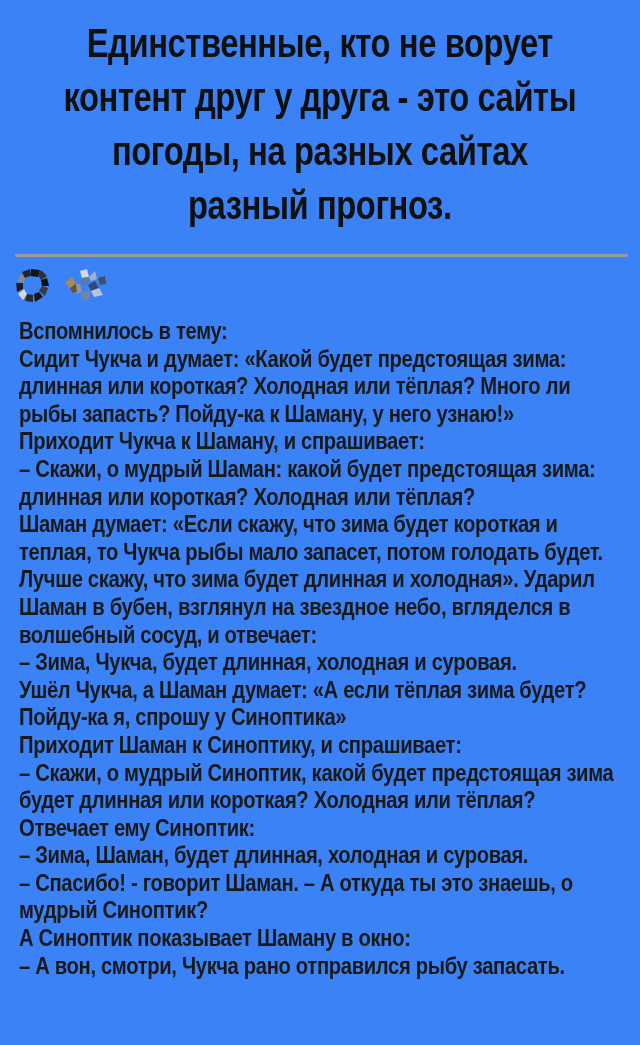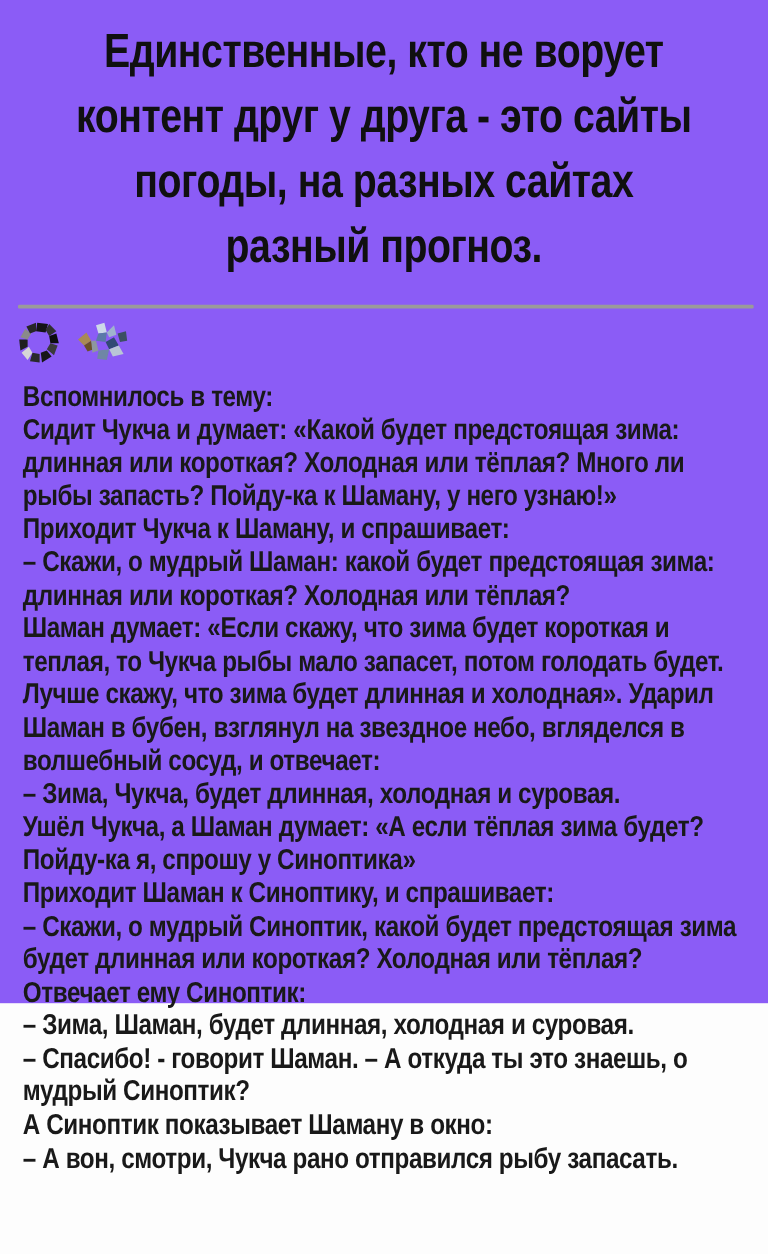--- a/index.html
+++ b/index.html
@@ -10,22 +10,22 @@
     width: 640px;
     height: 1045px;
     background: #fdfdfd;
     overflow: hidden;
     font-family: "Liberation Sans", sans-serif;
     color: #161616;
     -webkit-font-smoothing: antialiased;
   }
   .meme-card {
     width: 640px;
-    height: 836px;
-    background: #8b5cf6;
+    height: 1045px;
+    background: #3b82f6;
     position: relative;
   }
   
   .headline {
     width: 782px;
     transform: scaleX(0.818);
     transform-origin: 0 0;
     padding-top: 16px;
     text-align: center;
     font-weight: bold;

